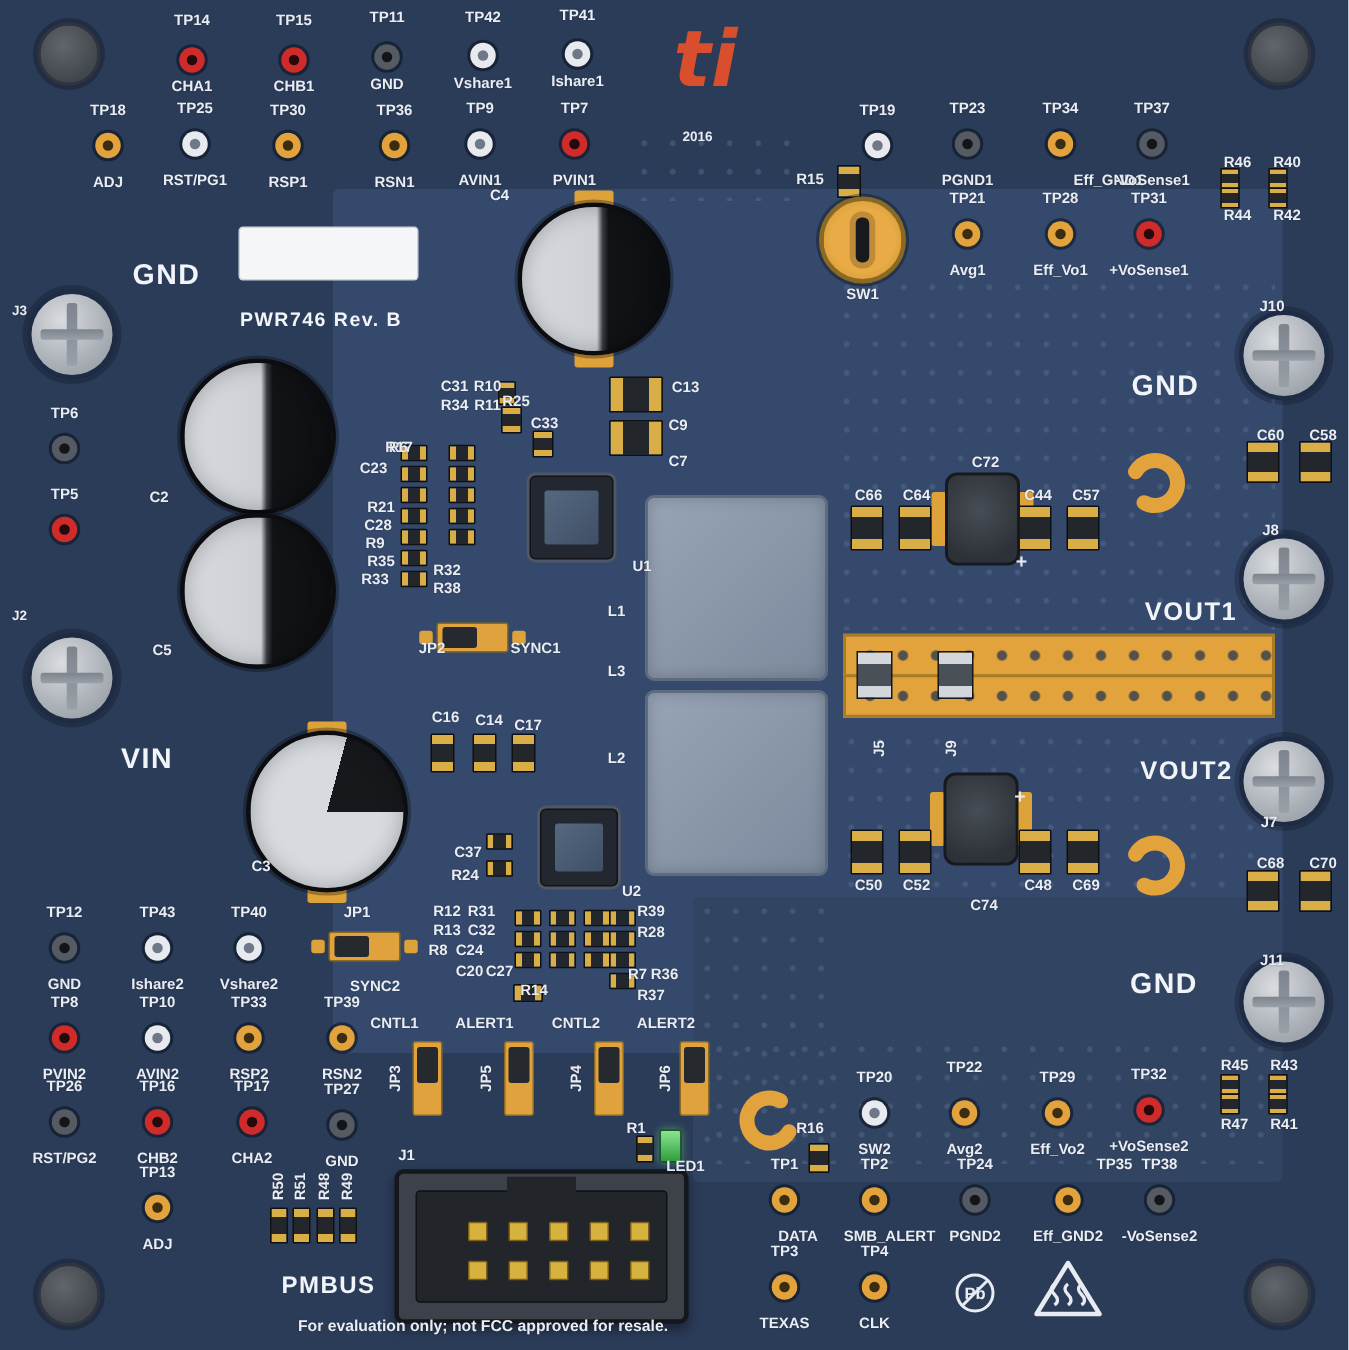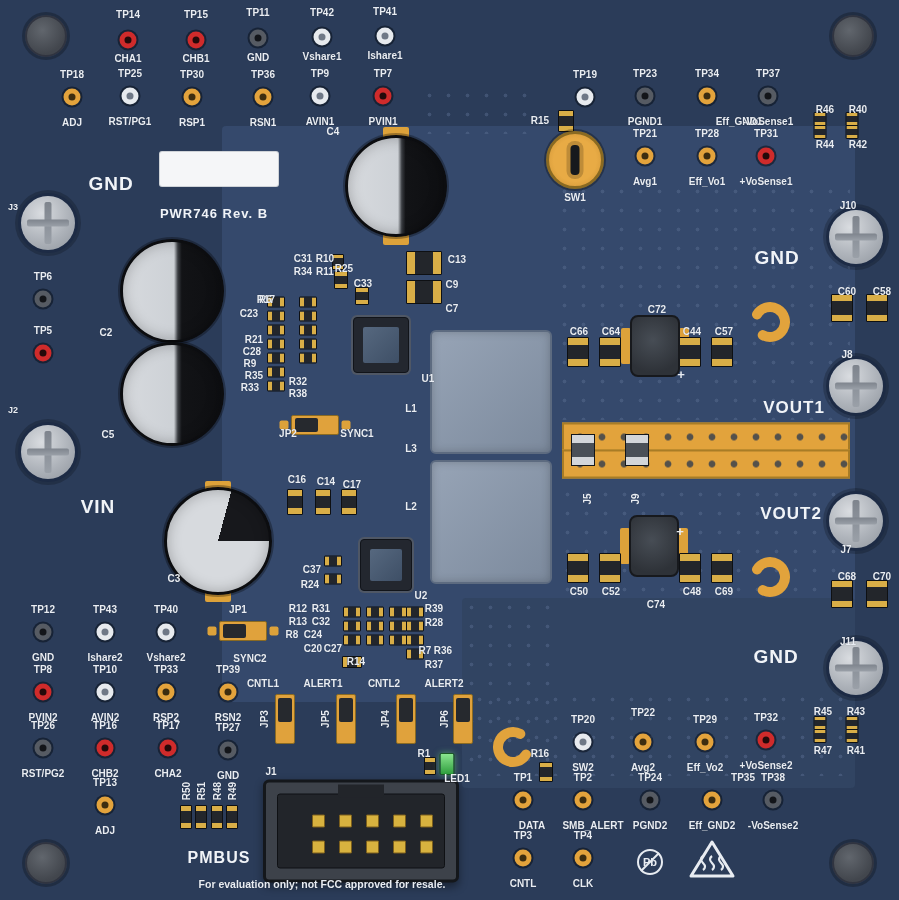--- a/index.html
+++ b/index.html
@@ -101,20 +101,26 @@
 
     <div class="panel" style="left:222px;top:126px;width:633px;height:576px;"></div>
     <div class="panel b" style="left:462px;top:598px;width:393px;height:190px;"></div>
 
     <div class="dots" style="left:555px;top:182px;width:295px;height:238px;"></div>
     <div class="dots" style="left:558px;top:485px;width:292px;height:108px;"></div>
     <div class="dots" style="left:462px;top:598px;width:100px;height:175px;"></div>
     <div class="dots" style="left:470px;top:690px;width:380px;height:86px;"></div>
     <div class="dots" style="left:420px;top:86px;width:110px;height:48px;"></div>
 
+    <div id="ti-logo">
+      <svg width="58" height="64" viewBox="0 0 58 64">
+        <text x="2" y="47" font-family="DejaVu Sans, sans-serif" font-weight="bold" font-style="italic" font-size="52" fill="#d94e2c">ti</text>
+      </svg>
+      <div class="year">2016</div>
+    </div>
 
     <svg class="svgicon" style="left:650px;top:862px;" width="30" height="30" viewBox="0 0 30 30">
       <circle cx="15" cy="15" r="12" fill="none" stroke="#e8ecf2" stroke-width="2"></circle>
       <text x="15" y="19" text-anchor="middle" font-size="11" font-weight="bold" fill="#e8ecf2" font-family="Liberation Sans, sans-serif">Pb</text>
       <line x1="6" y1="24" x2="24" y2="6" stroke="#e8ecf2" stroke-width="2"></line>
     </svg>
 
     <svg class="svgicon" style="left:712px;top:859px;" width="48" height="42" viewBox="0 0 48 42">
       <path d="M24 4 L45 38 L3 38 Z" fill="none" stroke="#e8ecf2" stroke-width="3" stroke-linejoin="round"></path>
       <path d="M15 32 q4 -3 0 -7 q-4 -4 0 -7" stroke="#e8ecf2" stroke-width="2.2" fill="none"></path>
@@ -344,21 +350,21 @@
       <div class="lbl" style="left: 650px; top: 777px;">TP24</div>
       <div class="lbl" style="left: 650px; top: 825px;">PGND2</div>
       <div class="tp tp-orange" style="left: 712px; top: 800px;"></div>
       <div class="lbl" style="left: 743px; top: 777px;">TP35</div>
       <div class="lbl" style="left: 712px; top: 825px;">Eff_GND2</div>
       <div class="tp tp-dark" style="left: 773px; top: 800px;"></div>
       <div class="lbl" style="left: 773px; top: 777px;">TP38</div>
       <div class="lbl" style="left: 773px; top: 825px;">-VoSense2</div>
       <div class="tp tp-orange" style="left: 523px; top: 858px;"></div>
       <div class="lbl" style="left: 523px; top: 835px;">TP3</div>
-      <div class="lbl" style="left: 523px; top: 883px;">CNTL</div>
+      <div class="lbl" style="left: 523px; top: 883px;">TEXAS</div>
       <div class="tp tp-orange" style="left: 583px; top: 858px;"></div>
       <div class="lbl" style="left: 583px; top: 835px;">TP4</div>
       <div class="lbl" style="left: 583px; top: 883px;">CLK</div>
       <div class="hole" style="left: 46px; top: 36px;"></div>
       <div class="hole" style="left: 853px; top: 36px;"></div>
       <div class="hole" style="left: 46px; top: 863px;"></div>
       <div class="hole" style="left: 853px; top: 863px;"></div>
       <div class="term" style="left: 48px; top: 223px; width: 54px; height: 54px;">
         <div class="sv"></div>
         <div class="sh"></div>

